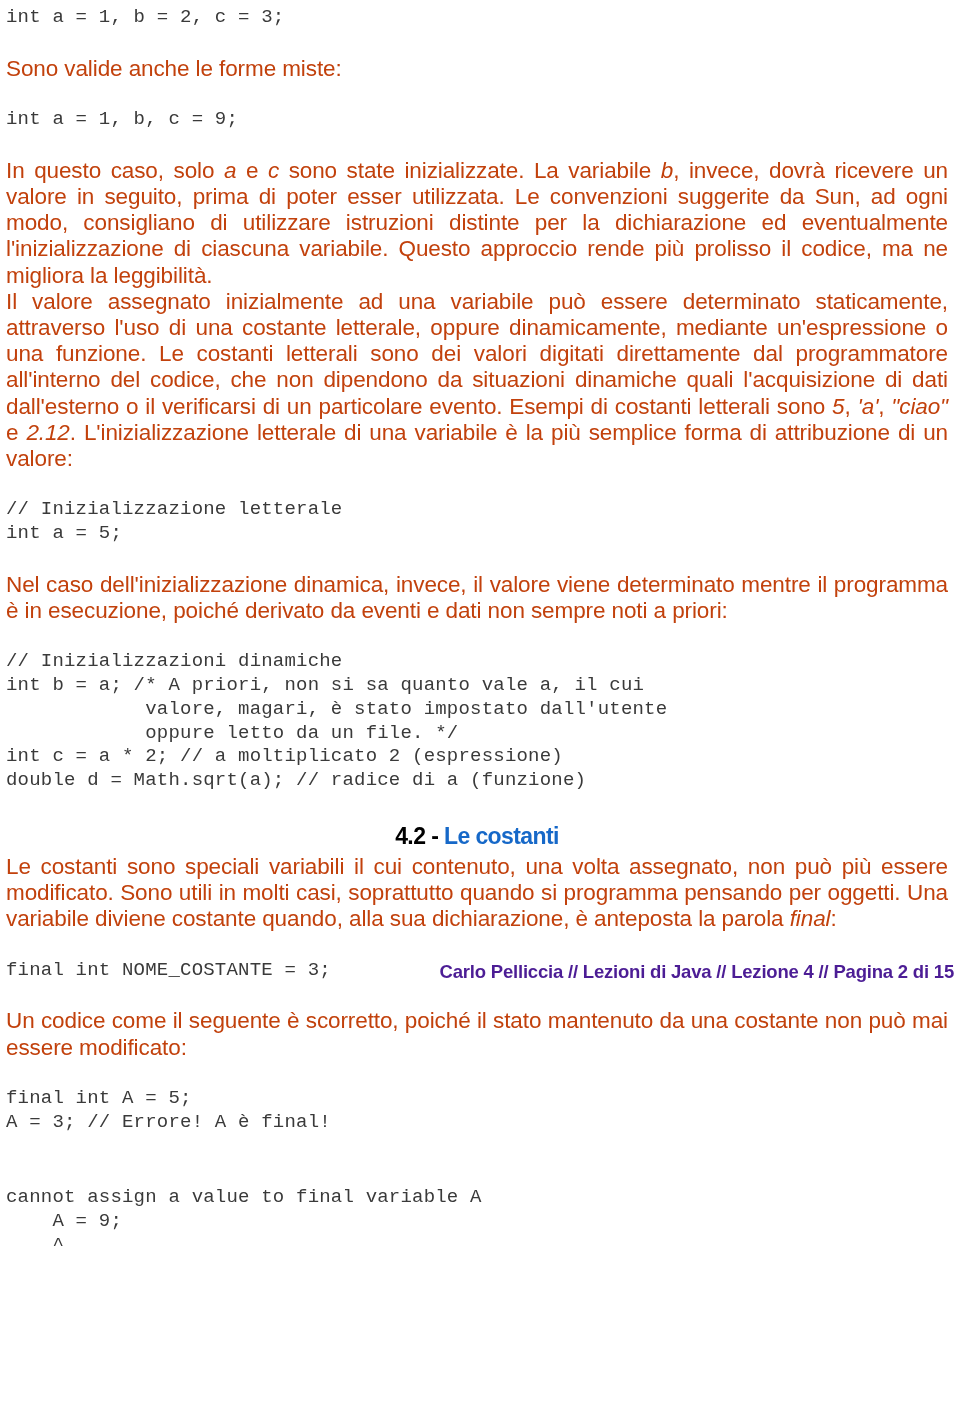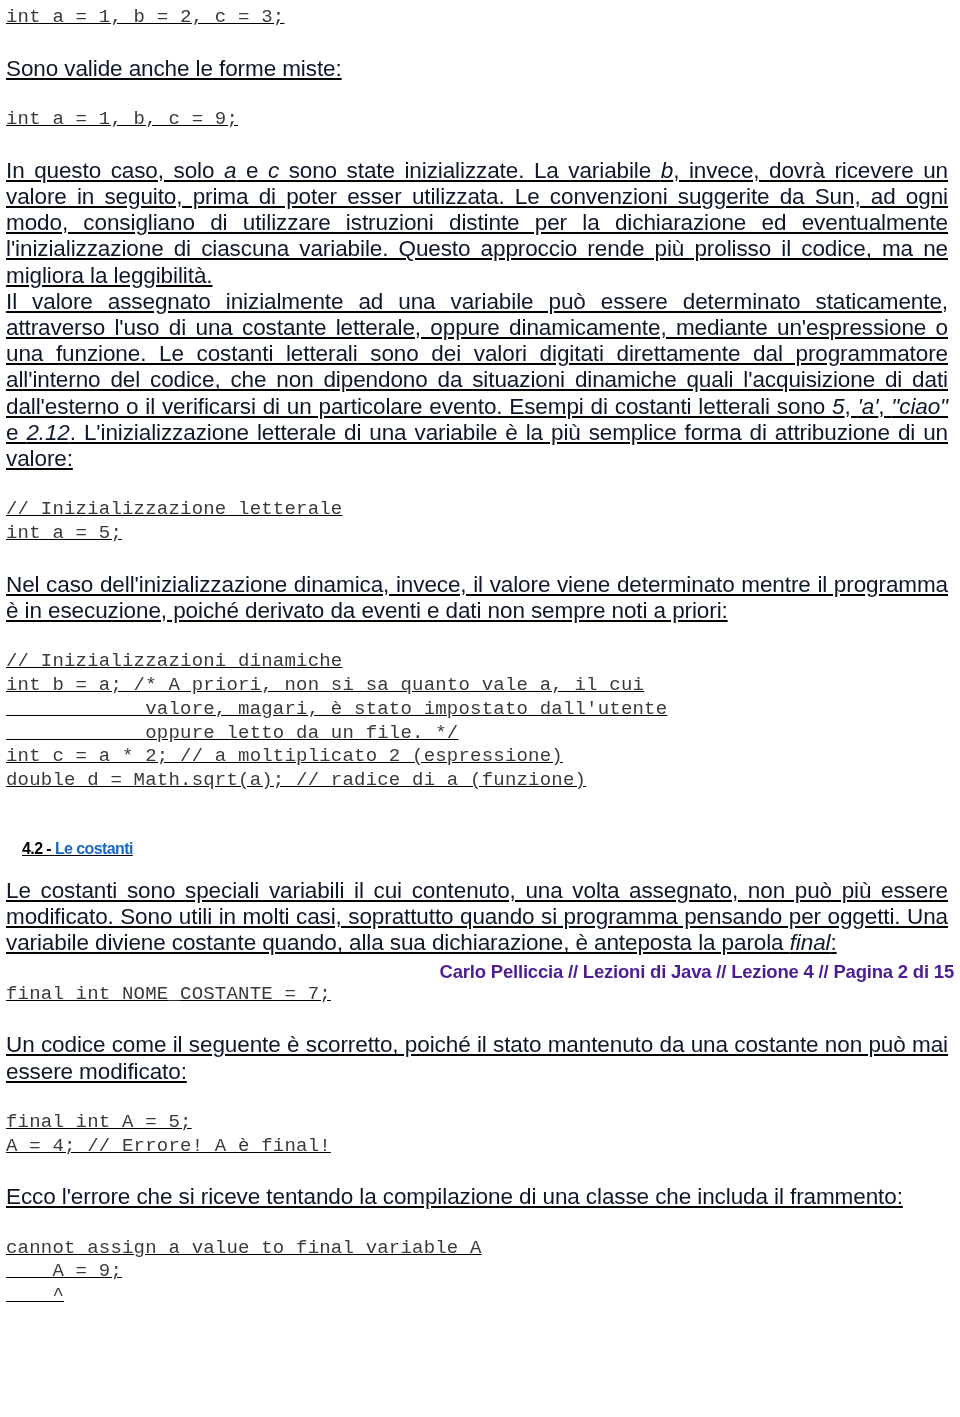--- a/index.html
+++ b/index.html
@@ -15,50 +15,50 @@
     font-family: "Liberation Sans", sans-serif;
     color: #000000;
     overflow: hidden;
   }
   .page {
     position: relative;
     width: 960px;
     height: 997px;
     box-sizing: border-box;
     padding: 6px 12px 0 6px;
-    text-decoration: underline;
   }
   p.body-text {
     font-family: "Liberation Sans", sans-serif;
     font-size: 22.5px;
     line-height: 26.2px;
     text-align: justify;
     margin: 0;
     padding: 0;
-    color: #0f172a;
+    color: #c2410c;
     letter-spacing: -0.1px;
   }
   pre.code {
     font-family: "Liberation Mono", monospace;
     font-size: 19px;
     line-height: 23.8px;
     margin: 0;
     padding: 0;
     color: #3a3a3a;
     white-space: pre;
     letter-spacing: 0.2px;
   }
   h2.section-heading {
-    margin: 16px;
+    margin: 4px;
     padding: 0;
     font-family: "Liberation Sans", sans-serif;
-    font-size: 16px;
+    font-size: 23px;
     font-weight: bold;
     line-height: 27px;
     letter-spacing: -0.6px;
+    text-align: center;
   }
   h2.section-heading .sec-num { color: #000000; }
   h2.section-heading .sec-title { color: #1668c8; }
   .spacer-m { height: 26px; }
   .spacer-l { height: 33px; }
   em.it {
     font-style: italic;
   }
   .footer {
     position: absolute;
@@ -113,34 +113,33 @@
 double d = Math.sqrt(a); // radice di a (funzione)</pre>
 
   <div class="spacer-m"></div>
 
   <h2 class="section-heading"><span class="sec-num">4.2 - </span><span class="sec-title">Le costanti</span></h2>
 
   <p class="body-text"><span>Le costanti sono speciali variabili il cui contenuto, una volta assegnato, non può più essere modificato. Sono utili in molti casi, soprattutto quando si programma pensando per oggetti. Una variabile diviene costante quando, alla sua dichiarazione, è anteposta la parola </span><em class="it">final</em><span>:</span></p>
 
   <div class="spacer-m"></div>
 
-  <pre class="code">final int NOME_COSTANTE = 7;</pre>
+  <pre class="code">final int NOME_COSTANTE = 3;</pre>
 
   <div class="spacer-m"></div>
 
   <p class="body-text">Un codice come il seguente è scorretto, poiché il stato mantenuto da una costante non può mai essere modificato:</p>
 
   <div class="spacer-m"></div>
 
   <pre class="code">final int A = 5;
-A = 4; // Errore! A è final!</pre>
+A = 3; // Errore! A è final!</pre>
 
   <div class="spacer-m"></div>
 
-  <p class="body-text">Ecco l'errore che si riceve tentando la compilazione di una classe che includa il frammento:</p>
 
   <div class="spacer-m"></div>
 
   <pre class="code">cannot assign a value to final variable A
     A = 9;
     ^</pre>
 
   <div class="spacer-l"></div>
 
 

